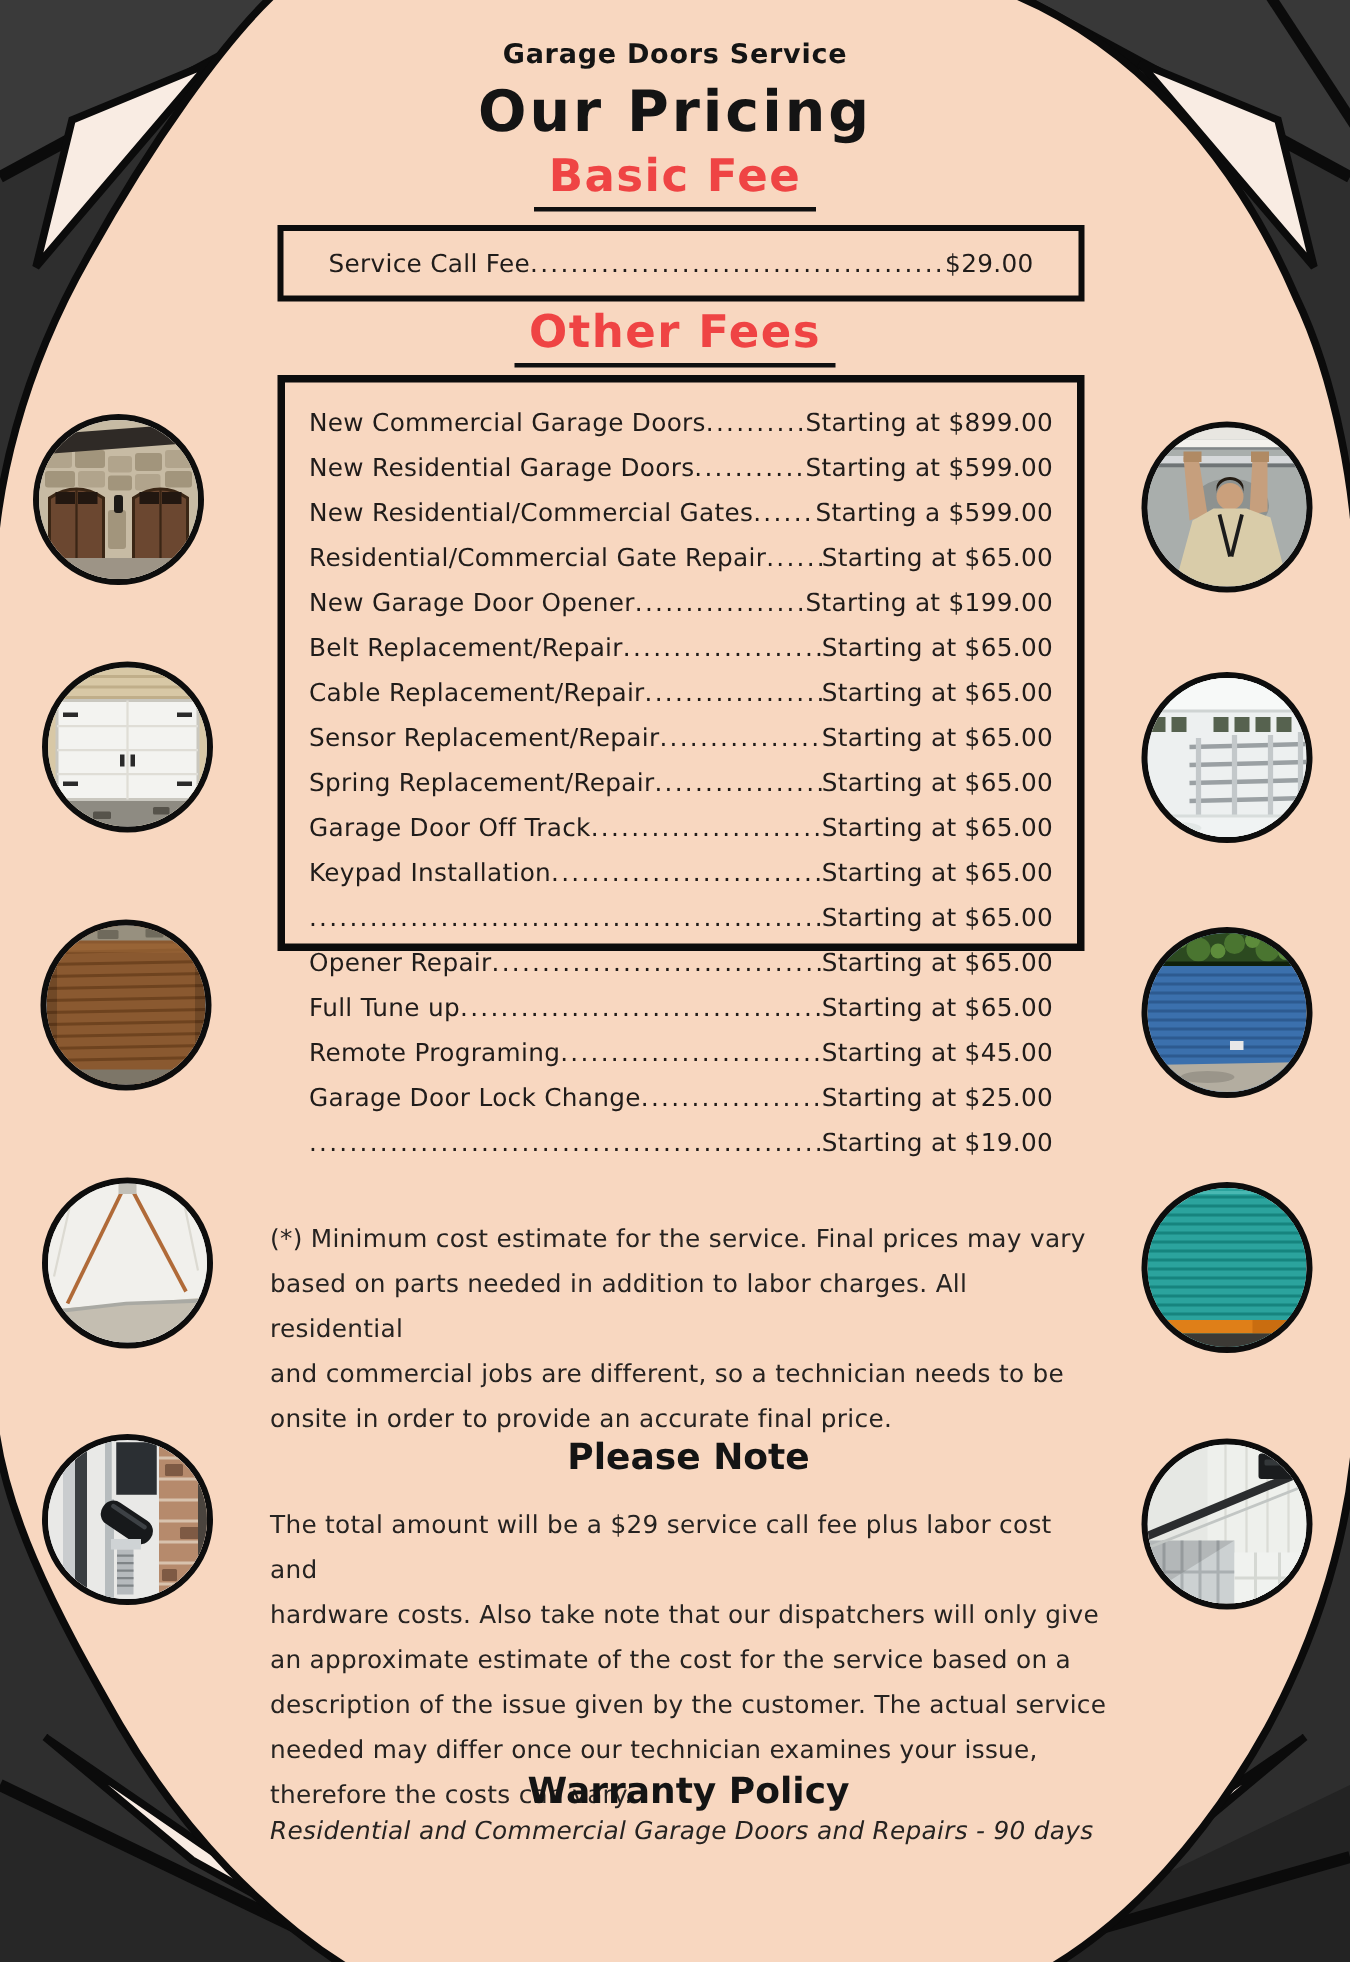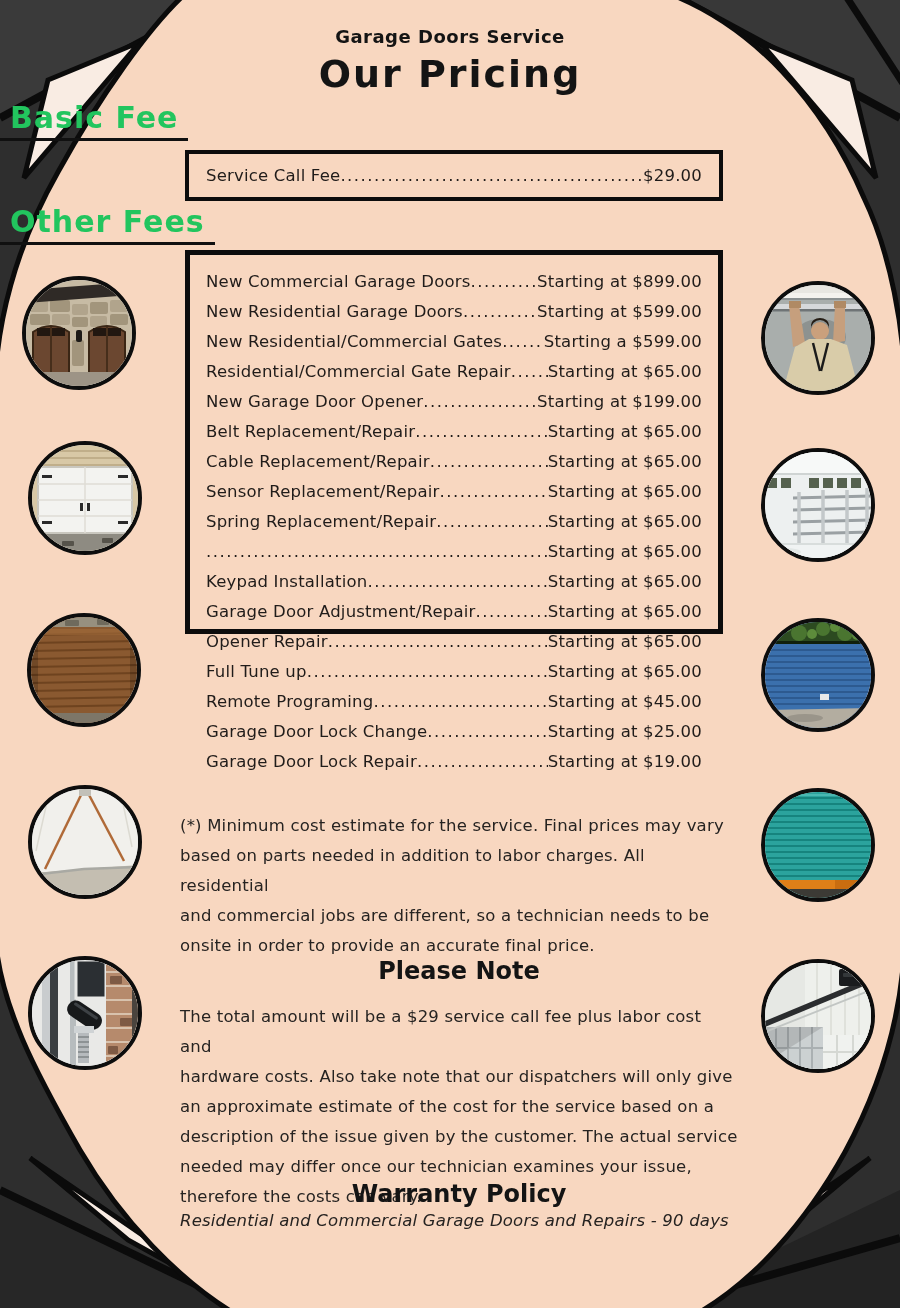--- a/index.html
+++ b/index.html
@@ -6,27 +6,27 @@
   #stage{
     position:relative;width:900px;height:1308px;overflow:hidden;
     font-family:"DejaVu Sans","Liberation Sans",sans-serif;color:#1d1d1d;
     background:#2e2e2e;
   }
   #backdrop{position:absolute;left:0;top:0;}
   .abs{position:absolute;}
   
   .eyebrow{left:0;top:26px;width:900px;text-align:center;font-size:18px;font-weight:bold;letter-spacing:.5px;color:#141414;}
   .page-title{left:0;top:52px;width:900px;text-align:center;font-size:38px;font-weight:bold;letter-spacing:2px;color:#141414;}
-  .section-heading{width:900px;text-align:left;font-size:30px;font-weight:bold;letter-spacing:1px;color:#22c55e;}
+  .section-heading{width:900px;text-align:center;font-size:30px;font-weight:bold;letter-spacing:1px;color:#ef4444;}
   .section-heading span{display:inline-block;border-bottom:3px solid #101010;padding:0 10px 3px 10px;}
   .h-basic{left:0;top:100px;}
   .h-other{left:0;top:204px;}
   
   .fee-box{box-sizing:border-box;border:4px solid #0c0c0c;background:transparent;}
-  .basic-box{left:185px;top:150px;width:538px;height:51px;display:flex;align-items:center;padding:0 17px;}
+  .basic-box{left:185px;top:150px;width:538px;height:51px;display:flex;align-items:center;padding:0 30px;}
   .other-box{left:185px;top:250px;width:538px;height:384px;border-width:5px;padding:12px 16px 0 16px;}
   .fee-row{display:flex;align-items:baseline;height:30px;line-height:30px;font-size:16.5px;letter-spacing:.2px;color:#201c1a;width:100%;}
   .fee-label{white-space:nowrap;}
   .dots{flex:1 1 0;min-width:0;overflow:hidden;white-space:nowrap;letter-spacing:1.5px;}
   .fee-price{white-space:nowrap;}
   
   .para{left:180px;width:558px;font-size:16.5px;line-height:30px;letter-spacing:.2px;color:#262321;white-space:pre-line;}
   .p-foot{top:811px;}
   .p-note{top:1002px;}
   .p-warranty{top:1206px;line-height:30px;font-style:italic;}
@@ -131,32 +131,32 @@
       <span class="fee-price">Starting at $65.00</span>
     </div>
 
     <div class="fee-row">
       <span class="fee-label">Spring Replacement/Repair</span>
       <span class="dots">................................................................................................................................................................</span>
       <span class="fee-price">Starting at $65.00</span>
     </div>
 
     <div class="fee-row">
+      <span class="fee-label">Garage Door Off Track</span>
       <span class="dots">................................................................................................................................................................</span>
       <span class="fee-price">Starting at $65.00</span>
     </div>
 
     <div class="fee-row">
       <span class="fee-label">Keypad Installation</span>
       <span class="dots">................................................................................................................................................................</span>
       <span class="fee-price">Starting at $65.00</span>
     </div>
 
     <div class="fee-row">
-      <span class="fee-label">Garage Door Adjustment/Repair</span>
       <span class="dots">................................................................................................................................................................</span>
       <span class="fee-price">Starting at $65.00</span>
     </div>
 
     <div class="fee-row">
       <span class="fee-label">Opener Repair</span>
       <span class="dots">................................................................................................................................................................</span>
       <span class="fee-price">Starting at $65.00</span>
     </div>
 
@@ -172,21 +172,20 @@
       <span class="fee-price">Starting at $45.00</span>
     </div>
 
     <div class="fee-row">
       <span class="fee-label">Garage Door Lock Change</span>
       <span class="dots">................................................................................................................................................................</span>
       <span class="fee-price">Starting at $25.00</span>
     </div>
 
     <div class="fee-row">
-      <span class="fee-label">Garage Door Lock Repair</span>
       <span class="dots">................................................................................................................................................................</span>
       <span class="fee-price">Starting at $19.00</span>
     </div>
   </div>
   </div>
 
   <div class="abs para p-foot">(*) Minimum cost estimate for the service. Final prices may vary
 based on parts needed in addition to labor charges. All residential
 and commercial jobs are different, so a technician needs to be
 onsite in order to provide an accurate final price.</div>

